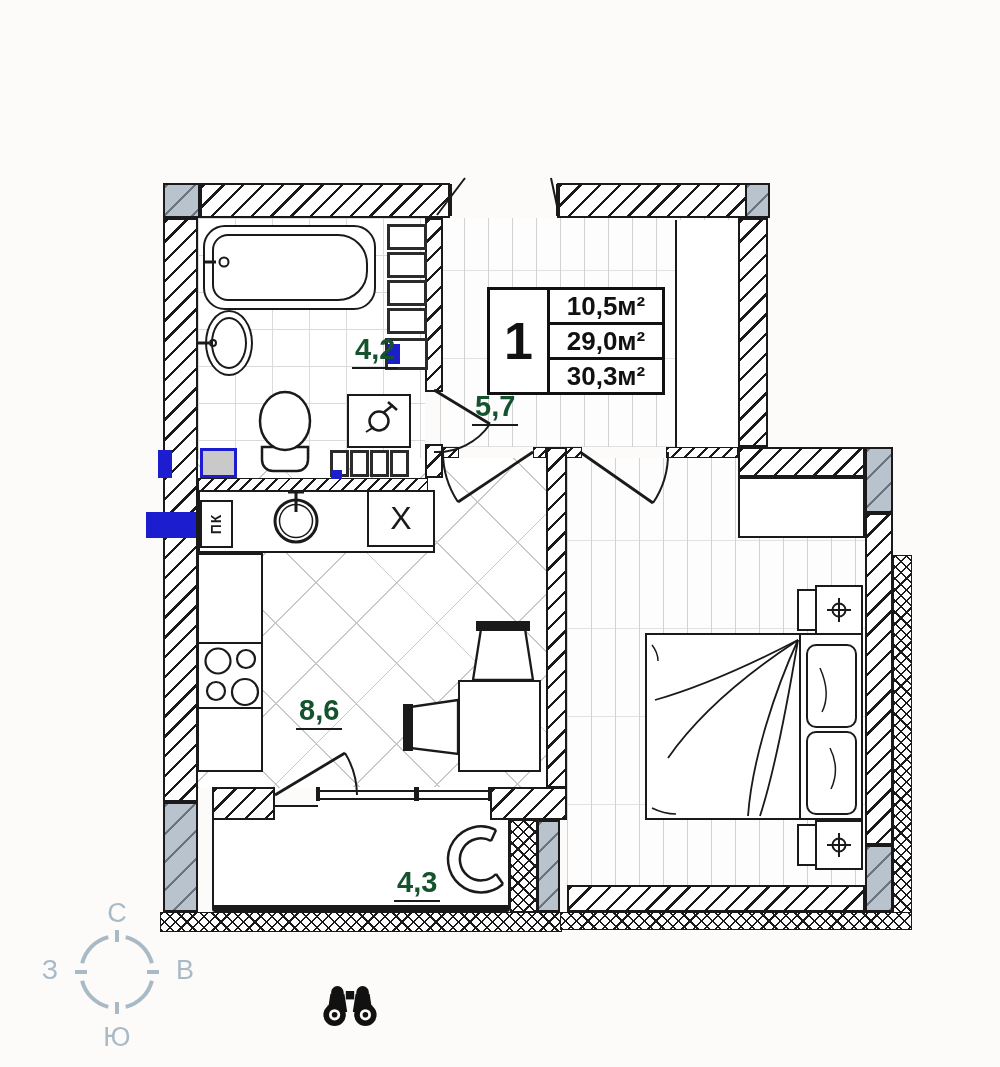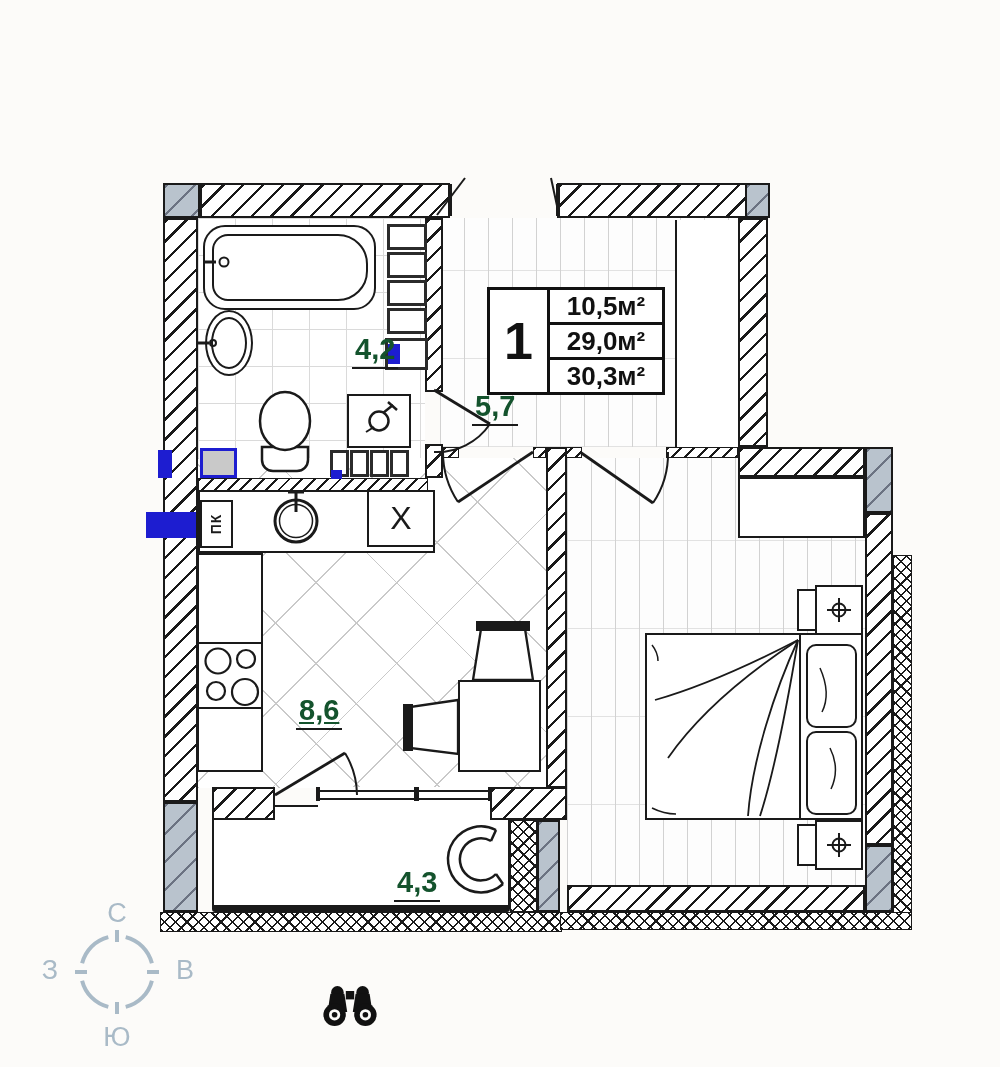--- a/index.html
+++ b/index.html
@@ -234,21 +234,21 @@
     <g stroke-width="2.5">
       <path d="M496,830 A33,33 0 1 0 503,884"></path>
       <path d="M491,841 A21,21 0 1 0 496,874"></path>
       <path d="M496,830 L491,841"></path>
       <path d="M503,884 L496,874"></path>
     </g>
   </svg>
 
   <div class="abs lbl" style="left:352px;top:335px;">4,2</div>
   <div class="abs lbl" style="left:455px;top:392px;margin-left:17px;">5,7</div>
-  <div class="abs lbl" style="left:296px;top:696px;text-decoration:underline;">8,6</div>
+  <div class="abs lbl" style="left:296px;top:696px;">8,6</div>
   <div class="abs lbl" style="left:394px;top:868px;">4,3</div>
 
   <div class="abs" id="infobox" style="left:487px;top:287px;width:178px;height:108px;">
     <div class="ib-left">1</div>
     <div class="ib-rows">
       <div class="ib-row">10,5м²</div>
       <div class="ib-row">29,0м²</div>
       <div class="ib-row">30,3м²</div>
     </div>
   </div>

